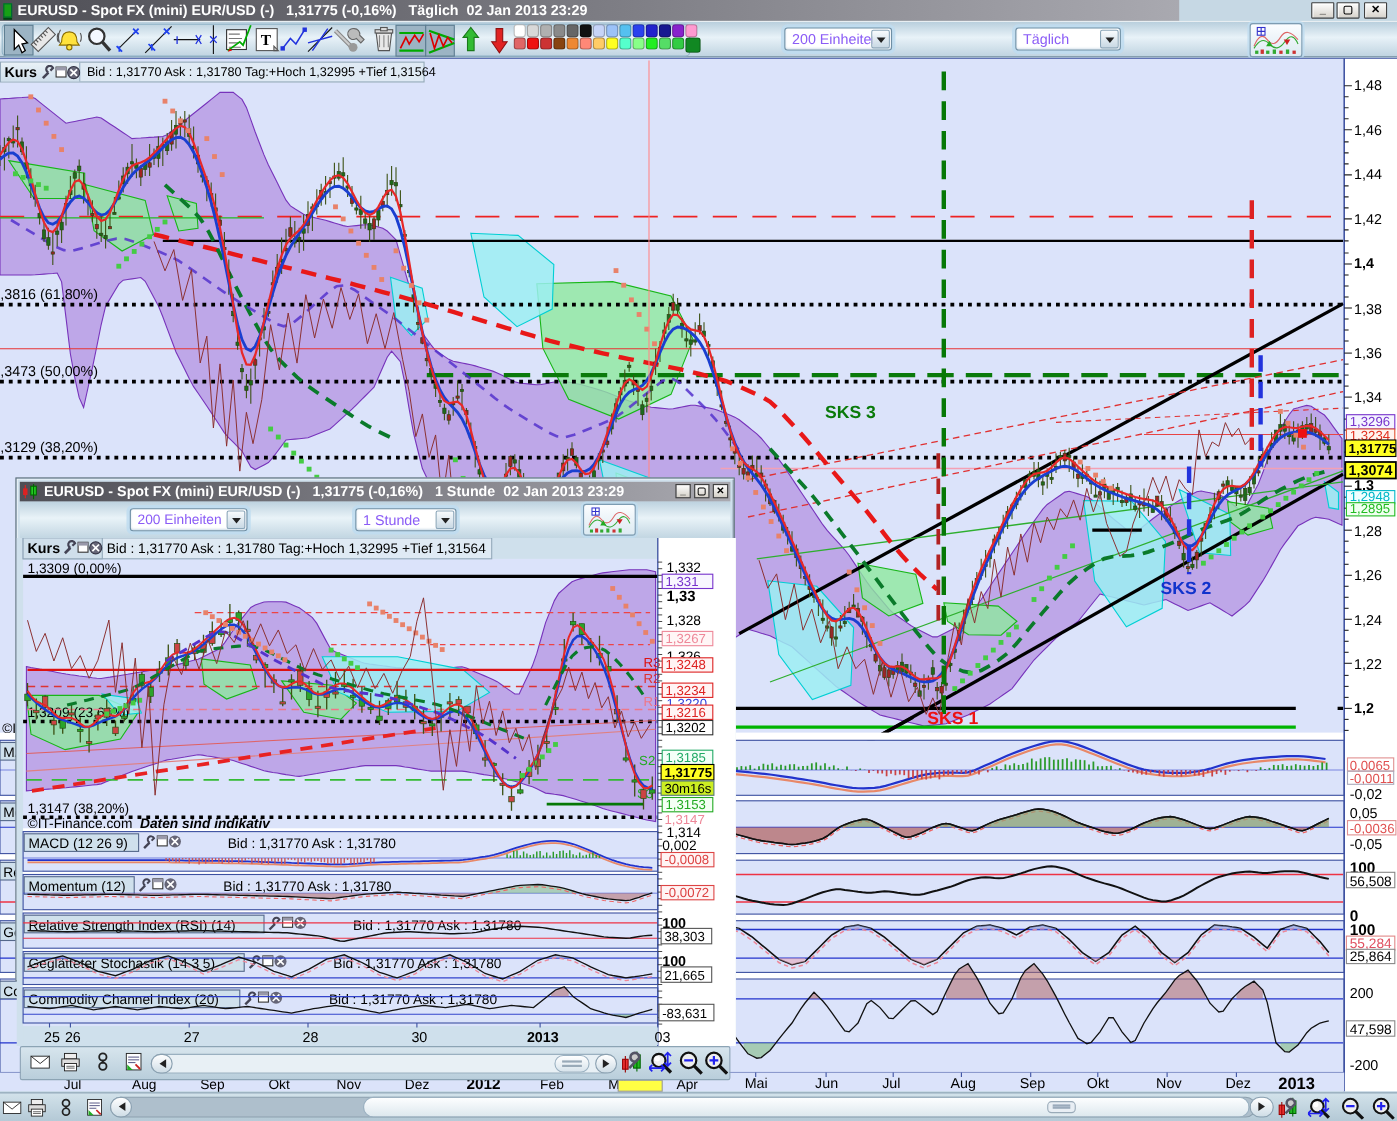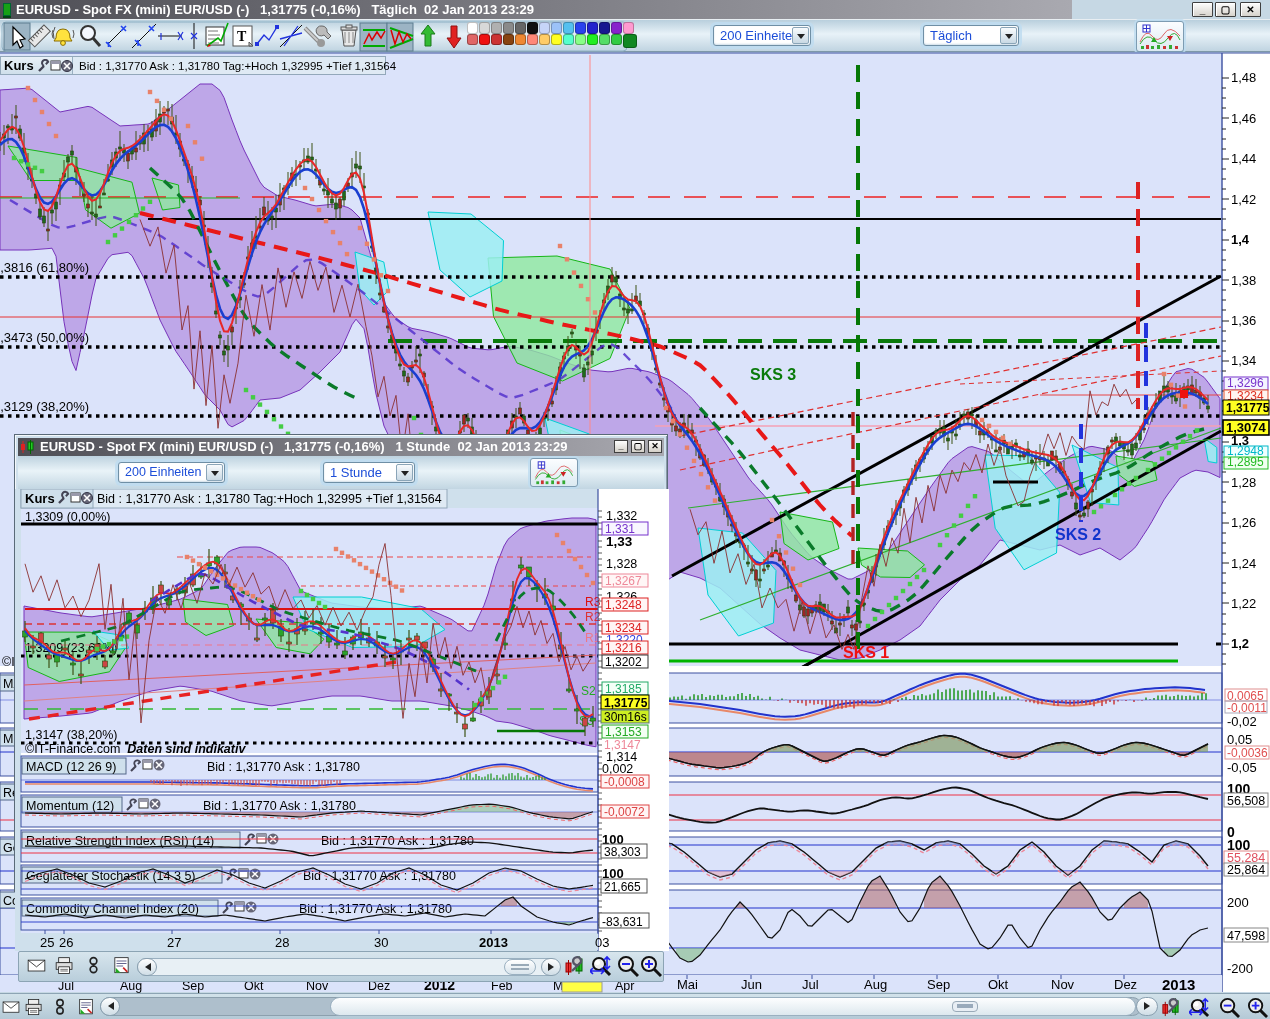--- a/index.html
+++ b/index.html
@@ -1,19 +1,19 @@
 <!DOCTYPE html>
 <html><head><meta charset="utf-8"><title>EURUSD</title><style>
 *{margin:0;padding:0;box-sizing:border-box}
 body{width:1270px;height:1019px;overflow:hidden;font-family:"Liberation Sans",sans-serif;background:#c6d8e4;position:relative}
 .abs{position:absolute}
 .titlebar{position:absolute;left:0;top:0;width:1072px;height:19px;background:linear-gradient(to right,#4e4e55,#a9a9b0);color:#fff;font-weight:bold;font-size:13px;line-height:19px;white-space:nowrap}
 .tb-btn{position:absolute;top:2px;width:21px;height:15px;background:linear-gradient(#fdfdfd,#d7d3cc);border:1px solid #404040;border-radius:1px;color:#000;font-size:10px;font-weight:bold;text-align:center;line-height:13px;box-shadow:inset 1px 1px 0 #fff}
 .toolbar{position:absolute;left:0;top:19px;width:1270px;height:33px;background:linear-gradient(#b9cfdd,#e8f2f8 45%,#c0d4e1);border-top:1px solid #e8eef2;border-bottom:1px solid #7e98a8}
-.dd{position:absolute;height:21px;background:#fff;border:1px solid #6f8fa5;border-radius:3px;font-size:13px;color:#1d4ed8;line-height:19px;padding-left:6px;box-shadow:0 0 0 3px rgba(190,220,240,.85),inset 0 -1px 2px #cfdde8}
+.dd{position:absolute;height:21px;background:#fff;border:1px solid #6f8fa5;border-radius:3px;font-size:13px;color:#8b5cf6;line-height:19px;padding-left:6px;box-shadow:0 0 0 3px rgba(190,220,240,.85),inset 0 -1px 2px #cfdde8}
 .dd .arr{position:absolute;right:1px;top:1px;width:17px;height:17px;background:linear-gradient(#f8fbfd,#c9d9e4);border:1px solid #8aa5b8;border-radius:2px}
 .dd .arr:after{content:"";position:absolute;left:4px;top:6px;border:4px solid transparent;border-top:5px solid #222}
 .win{position:absolute;left:14px;top:434px;width:654px;height:458px;background:#cfe0ec;border:1px solid #5a6a78;box-shadow:inset 1px 1px 0 #f4f8fa,inset -1px -1px 0 #8a9aa8;z-index:50}
 .wtitle{position:absolute;left:3px;top:3px;width:646px;height:18px;background:linear-gradient(to right,#4e4e55,#a9a9b0);color:#fff;font-weight:bold;font-size:13px;line-height:18px;white-space:nowrap}
 .wbtn{position:absolute;top:2px;width:14px;height:13px;background:linear-gradient(#fdfdfd,#d4d0c8);border:1px solid #404040;color:#000;font-size:9px;font-weight:bold;text-align:center;line-height:11px}
 .kursbar{position:absolute;background:#dfeaf4;border:1px solid #93a8ba;font-size:13px;color:#000;white-space:nowrap}
 .bbar{position:absolute;left:0;top:993px;width:1270px;height:26px;background:linear-gradient(#d2e2ea,#b4c9d6);border-top:1px solid #8ca4b4}
 svg{position:absolute;display:block}
 </style></head><body>
 <div class="titlebar">

